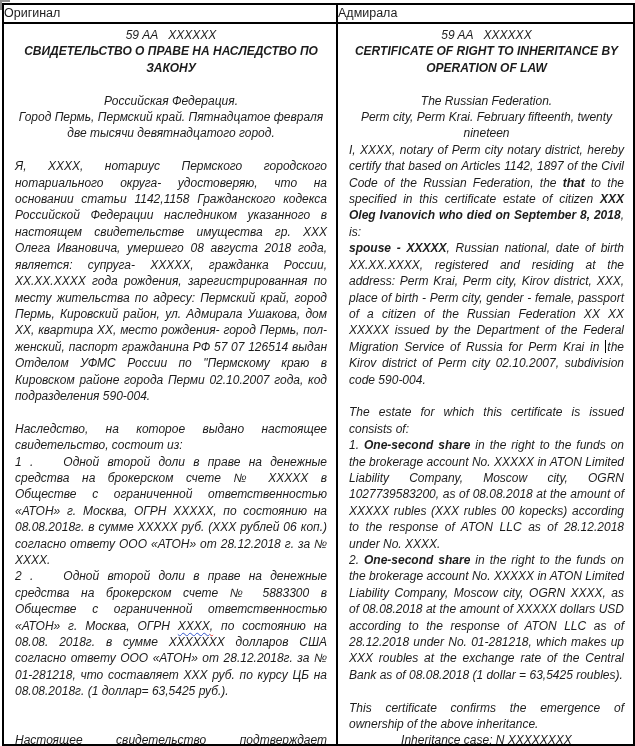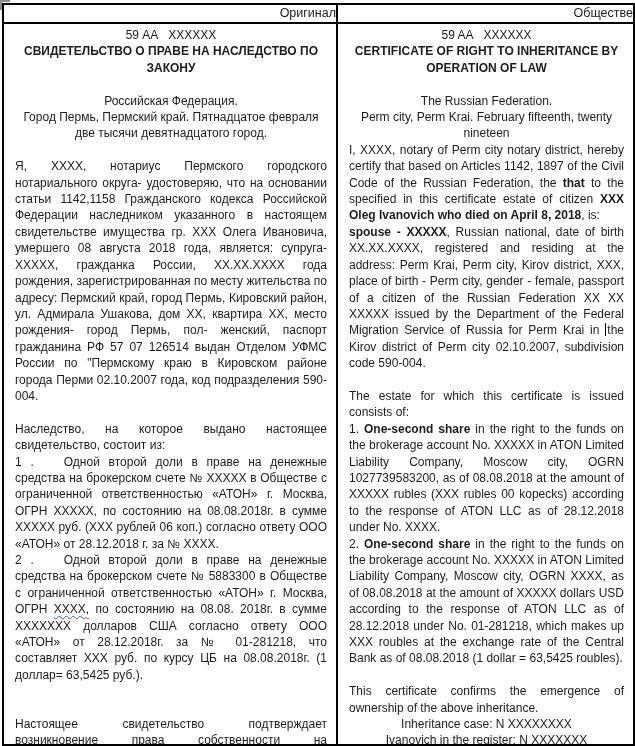--- a/index.html
+++ b/index.html
@@ -14,23 +14,23 @@
   }
   table.doc{
     position:absolute;left:2px;top:3px;width:631px;height:741px;
     border-collapse:collapse;table-layout:fixed;background:#fff;
   }
   table.doc th, table.doc td{
     border:2px solid #000;vertical-align:top;padding:0;
   }
   th.colhead{
     font-weight:400;font-size:12.5px;height:17px;line-height:17px;
-    text-align:right;padding:1px 0 2px 0;
+    text-align:left;padding:1px 0 2px 0;
   }
-  td.cell{height:720px;}
+  td.cell{height:720px;font-style:italic;}
   .cell-content{
     padding:3px 9px 2px 11px;font-size:12px;line-height:16.4px;
     height:715px;overflow:hidden;
   }
   .para{margin:0;}
   .center{text-align:center;}
   .justify{text-align:justify;}
   .left{text-align:center;}
   .blank{min-height:16.4px;}
   .b{font-weight:bold;}
@@ -56,21 +56,21 @@
 <div class="corner-artifact"></div>
 
 <table class="doc">
   <colgroup>
     <col style="width:334px">
     <col style="width:297px">
   </colgroup>
   <tbody>
       <tr>
     <th class="colhead">Оригинал</th>
-    <th class="colhead">Обществе</th>
+    <th class="colhead">Адмирала</th>
   </tr>
   <tr>
     <td class="cell">
       <div class="cell-content" id="col-original">
             <p class="para center"><span>59 АА&nbsp;&nbsp; ХХХХХХ</span></p>
             <p class="para center"><span class="b">СВИДЕТЕЛЬСТВО О ПРАВЕ НА НАСЛЕДСТВО ПО ЗАКОНУ</span></p>
             <p class="para blank">&nbsp;</p>
             <p class="para center"><span>Российская Федерация.</span></p>
             <p class="para center"><span>Город Пермь, Пермский край. Пятнадцатое февраля две тысячи девятнадцатого город.</span></p>
             <p class="para blank">&nbsp;</p>
@@ -84,21 +84,21 @@
             <p class="para justify"><span>Настоящее свидетельство подтверждает возникновение права собственности на вышеуказанное наследство.</span></p>
           </div>
     </td>
     <td class="cell">
       <div class="cell-content" id="col-translation">
             <p class="para center"><span>59 AA&nbsp;&nbsp; XXXXXX</span></p>
             <p class="para center"><span class="b">CERTIFICATE OF RIGHT TO INHERITANCE BY OPERATION OF LAW</span></p>
             <p class="para blank">&nbsp;</p>
             <p class="para center"><span>The Russian Federation.</span></p>
             <p class="para center"><span>Perm city, Perm Krai. February fifteenth, twenty nineteen</span></p>
-            <p class="para justify"><span>I, XXXX, notary of Perm city notary district, hereby certify that based on Articles 1142, 1897 of the Civil Code of the Russian Federation, the </span><span class="b">that</span><span> to the specified in this certificate estate of citizen </span><span class="b">XXX Oleg Ivanovich who died on April 8, 2018</span><span>, is:</span></p>
+            <p class="para justify"><span>I, XXXX, notary of Perm city notary district, hereby certify that based on Articles 1142, 1897 of the Civil Code of the Russian Federation, the </span><span class="b">that</span><span> to the specified in this certificate estate of citizen </span><span class="b">XXX Oleg Ivanovich who died on September 8, 2018</span><span>, is:</span></p>
             <p class="para justify"><span class="b">spouse - XXXXX</span><span>, Russian national, date of birth XX.XX.XXXX, registered and residing at the address: Perm Krai, Perm city, Kirov district, XXX, place of birth - Perm city, gender - female, passport of a citizen of the Russian Federation XX XX XXXXX issued by the Department of the Federal Migration Service of Russia for Perm Krai in </span><span class="caret"></span><span>the Kirov district of Perm city 02.10.2007, subdivision code 590-004.</span></p>
             <p class="para blank">&nbsp;</p>
             <p class="para justify"><span>The estate for which this certificate is issued consists of:</span></p>
             <p class="para justify"><span>1. </span><span class="b">One-second share</span><span> in the right to the funds on the brokerage account No. XXXXX in ATON Limited Liability Company, Moscow city, OGRN 1027739583200, as of 08.08.2018 at the amount of XXXXX rubles (XXX rubles 00 kopecks) according to the response of ATON LLC as of 28.12.2018 under No. XXXX.</span></p>
             <p class="para justify"><span>2. </span><span class="b">One-second share</span><span> in the right to the funds on the brokerage account No. XXXXX in ATON Limited Liability Company, Moscow city, OGRN XXXX, as of 08.08.2018 at the amount of XXXXX dollars USD according to the response of ATON LLC as of 28.12.2018 under No. 01-281218, which makes up XXX roubles at the exchange rate of the Central Bank as of 08.08.2018 (1 dollar = 63,5425 roubles).</span></p>
             <p class="para blank">&nbsp;</p>
             <p class="para justify"><span>This certificate confirms the emergence of ownership of the above inheritance.</span></p>
             <p class="para left"><span>Inheritance case: N XXXXXXXX</span></p>
             <p class="para left"><span>Ivanovich in the register: N XXXXXXX</span></p>
           </div>

